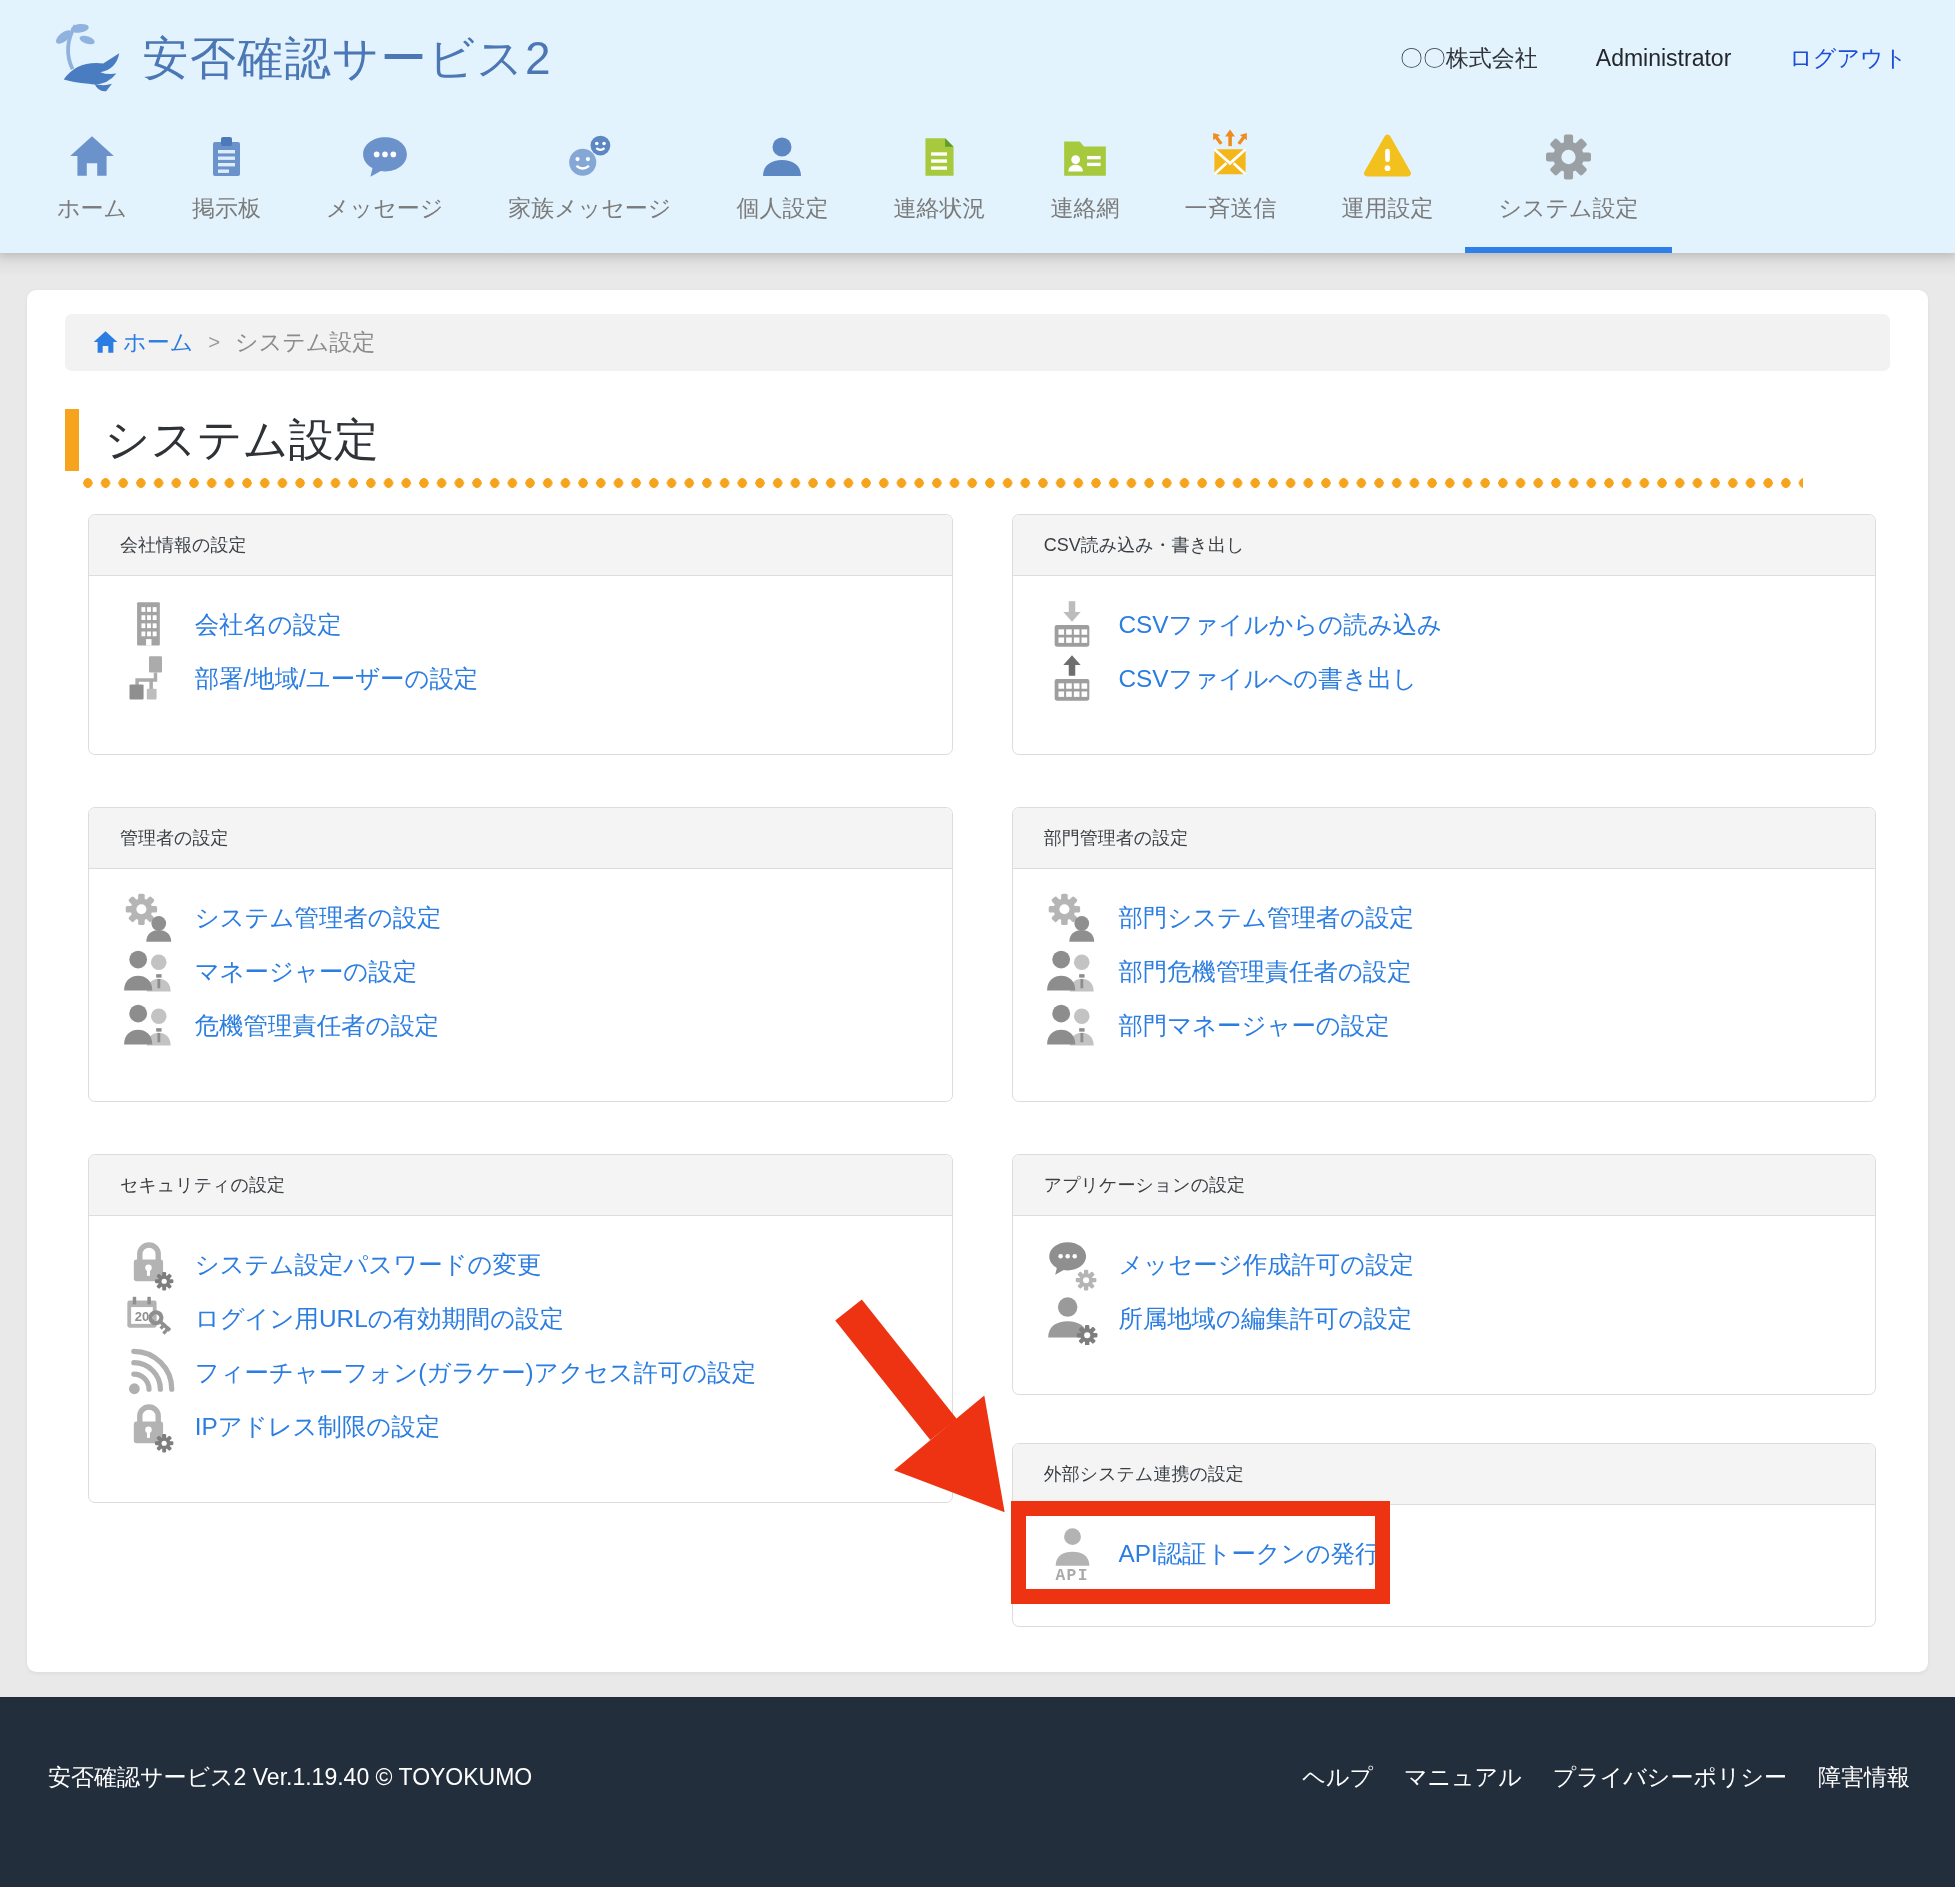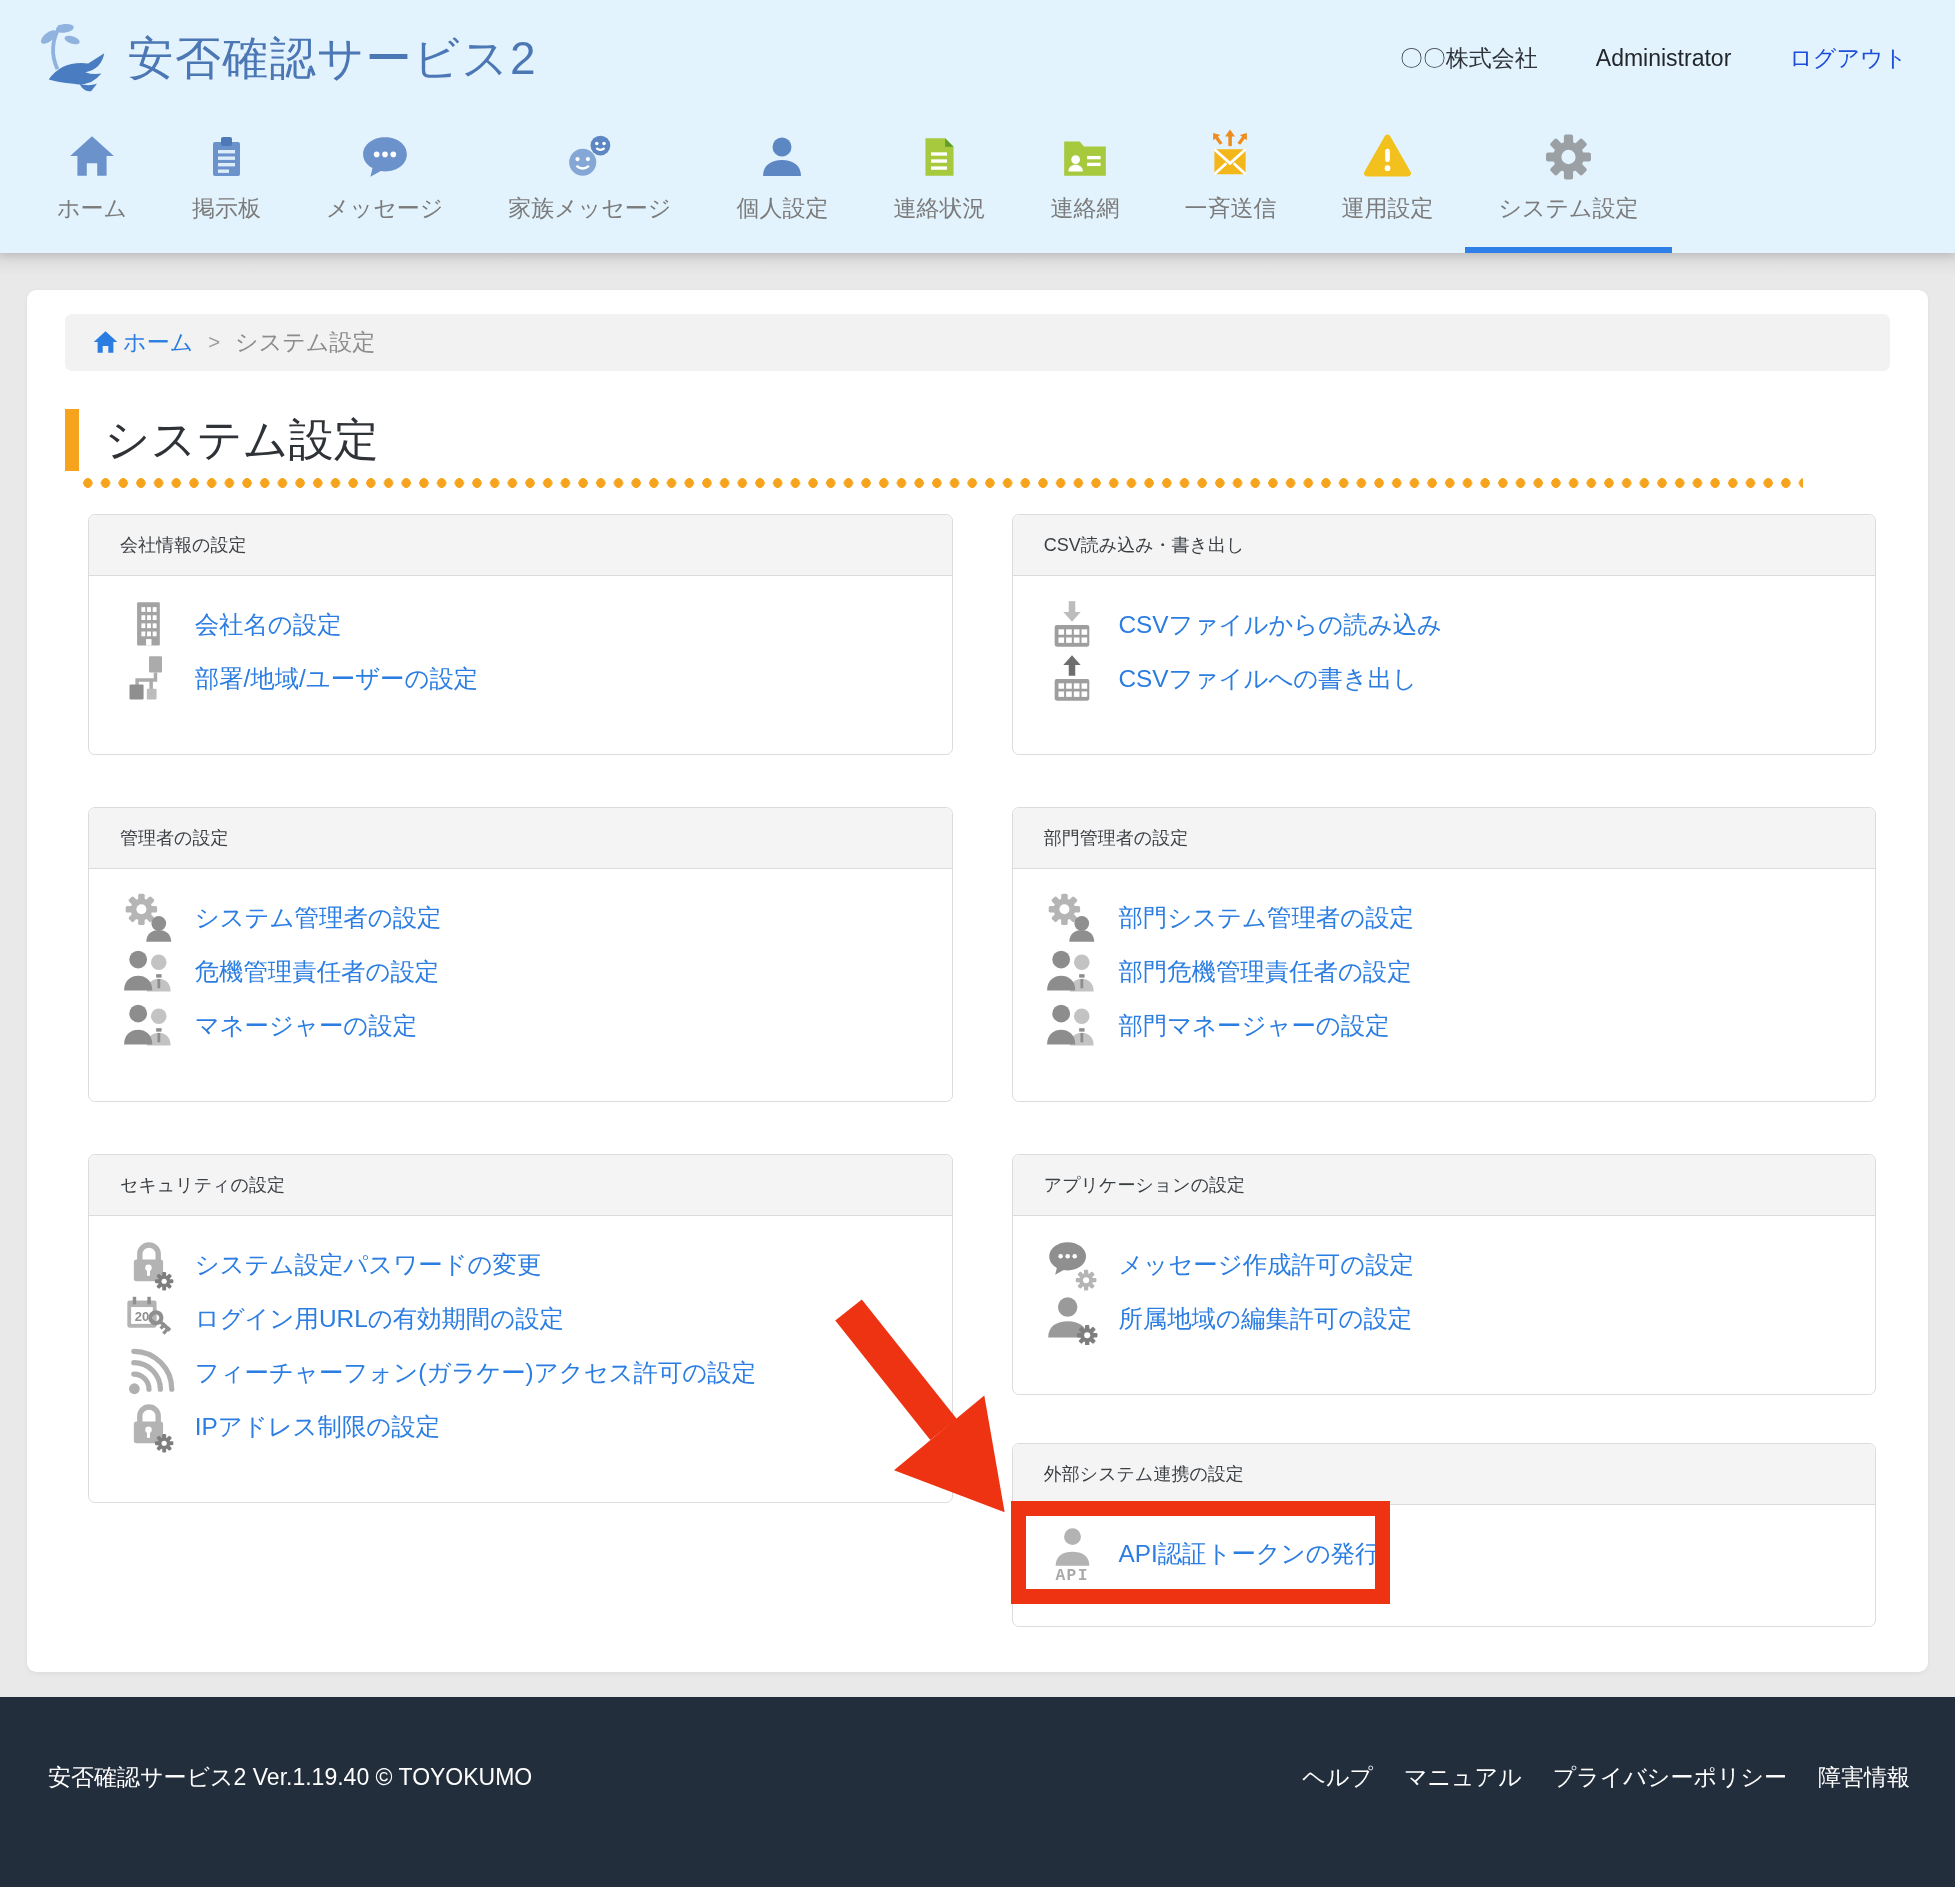--- a/index.html
+++ b/index.html
@@ -1,21 +1,21 @@
 <!DOCTYPE html>
 <html style="font-size:11px"><head>
 <meta charset="utf-8">
 <style>
   html,body{margin:0;padding:0;background:#e9e9e9;}
   body{width:1955px;height:1887px;font-family:"Liberation Sans","DejaVu Sans",sans-serif;}
   .page{position:relative;width:1955px;height:1887px;display:flex;flex-direction:column;overflow:hidden;background:#e9e9e9;}
 
   
   .topbar{background:#e3f3fd;height:253px;flex:none;position:relative;z-index:2;box-shadow:0 4.1px 8.1px rgba(0,0,0,.13);}
-  .brand-row{height:117px;display:flex;justify-content:space-between;align-items:center;padding:0 48px 0 35px;}
+  .brand-row{height:117px;display:flex;justify-content:space-between;align-items:center;padding:0 48px 0 50px;}
   .logo{display:flex;align-items:center;gap:9.5px;cursor:pointer;}
   .logo-text{font-size:46px;color:#4c77b5;font-weight:500;letter-spacing:1.4px;}
   .account{display:flex;align-items:center;gap:58px;font-size:23px;}
   .company{color:#30343a;}
   .admin{color:#23272c;font-weight:normal;}
   .logout{color:#1d4ed8;text-decoration:none;cursor:pointer;text-align:right;}
 
   .nav-row{display:flex;align-items:stretch;padding-left:57px;gap:65px;height:136px;}
   .nav-item{position:relative;display:flex;flex-direction:column;align-items:center;cursor:pointer;}
   .nav-icon{height:65px;display:flex;align-items:flex-end;justify-content:center;}
@@ -334,40 +334,40 @@
                     <g fill="#8d8d8d">
                         <rect x="31.8" y="30.5" width="2.6" height="8.5"></rect>
                         <rect x="30.6" y="26" width="5" height="3.2"></rect>
                       </g>
                     <g fill="#8d8d8d">
                         <circle cx="14" cy="12.5" r="8.2"></circle>
                         <path d="M1 41c0-9.6 6.6-13.6 13-13.6S27 31.4 27 41z"></path>
                       </g>
                   </svg>
                 </span>
-                <a class="slink">危機管理責任者の設定</a>
+                <a class="slink">マネージャーの設定</a>
               </div>
               <div class="link-row">
                 <span class="licon">
                   <svg width="52" height="52" viewBox="0 0 48 48">
                     <g fill="#c3c3c3">
                         <circle cx="33" cy="15" r="7.2"></circle>
                         <path d="M22 42c0-8.3 5.5-11.8 11-11.8S44 33.7 44 42z"></path>
                       </g>
                     <g fill="#8d8d8d">
                         <rect x="31.8" y="30.5" width="2.6" height="8.5"></rect>
                         <rect x="30.6" y="26" width="5" height="3.2"></rect>
                       </g>
                     <g fill="#8d8d8d">
                         <circle cx="14" cy="12.5" r="8.2"></circle>
                         <path d="M1 41c0-9.6 6.6-13.6 13-13.6S27 31.4 27 41z"></path>
                       </g>
                   </svg>
                 </span>
-                <a class="slink">マネージャーの設定</a>
+                <a class="slink">危機管理責任者の設定</a>
               </div>
             </div>
           </section>
 
           <section class="card">
             <div class="card-header">セキュリティの設定</div>
             <div class="card-body">
               <div class="link-row">
                 <span class="licon">
                   <svg width="52" height="52" viewBox="0 0 48 48">

